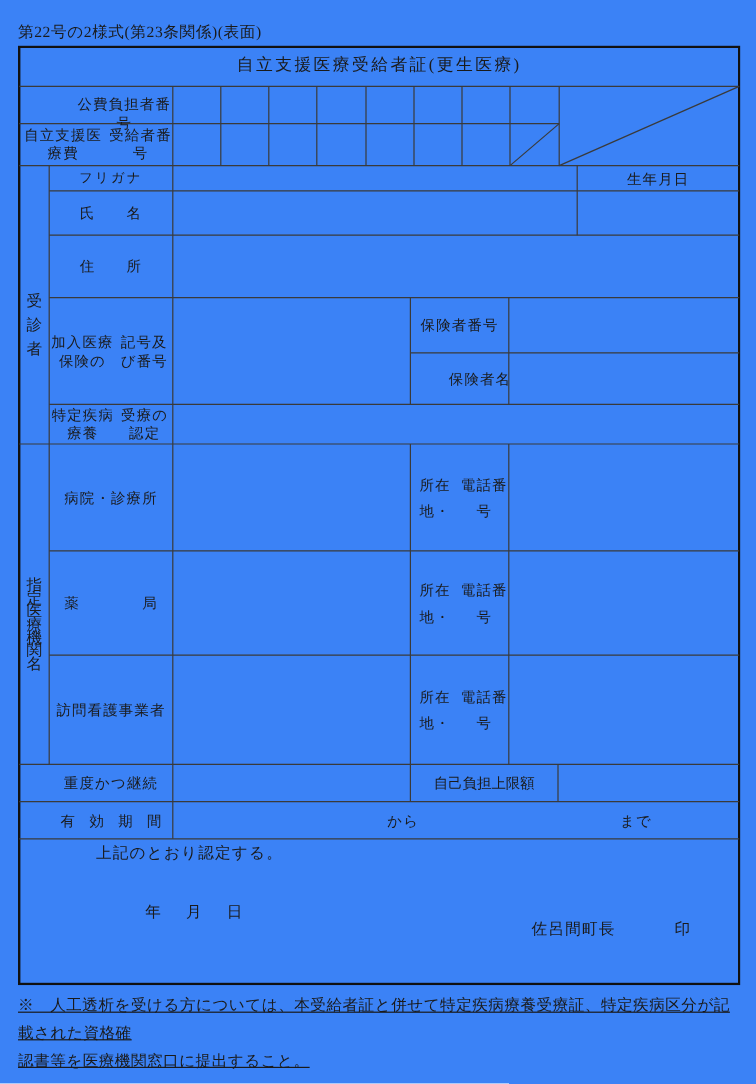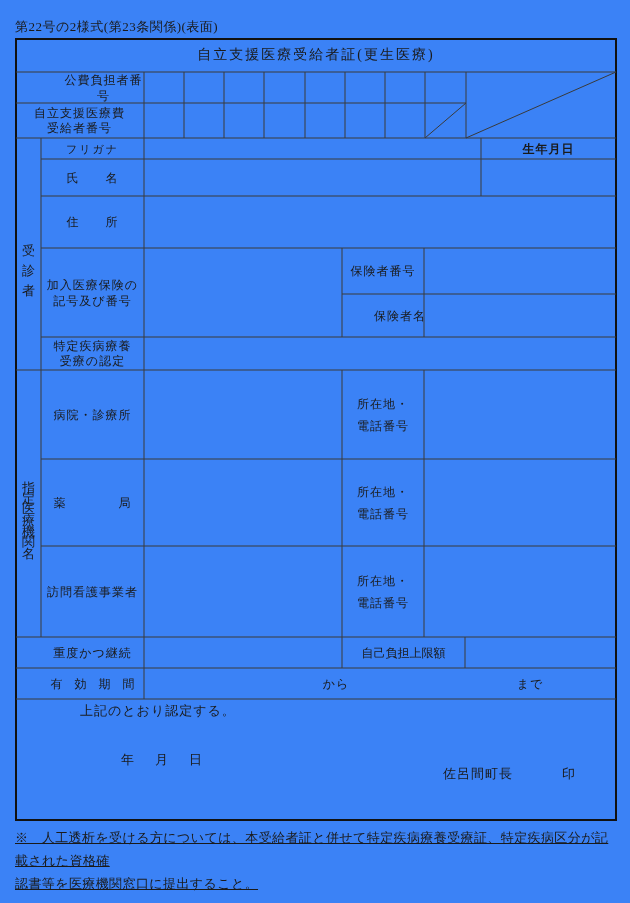--- a/index.html
+++ b/index.html
@@ -30,21 +30,21 @@
     display: flex;
     align-items: center;
     justify-content: center;
     text-align: center;
     font-size: 12px;
     line-height: 16px;
     letter-spacing: 1px;
   }
   .title-row { font-size: 14px; letter-spacing: 2px; }
   .small-row { font-size: 11px; letter-spacing: 2px; }
-  .two-line { flex-direction: column; }
+  .two-line { }
   .vstrip {
     position: absolute;
     display: flex;
     align-items: center;
     justify-content: center;
   }
   .vstrip span {
     writing-mode: vertical-rl;
     text-orientation: upright;
     font-size: 13px;
@@ -110,33 +110,33 @@
         <line x1="327" y1="599" x2="327" y2="630"></line>
         <line x1="450" y1="599" x2="450" y2="630"></line>
       </g>
 
       <line x1="451" y1="100" x2="601" y2="34" stroke="#3a3a3a" stroke-width="1"></line>
       <line x1="410" y1="100" x2="451" y2="65" stroke="#3a3a3a" stroke-width="1"></line>
     </svg>
 
     <div class="cell-label title-row" style="left:0;top:0;width:602px;height:34px;">自立支援医療受給者証(更生医療)</div>
 
-    <div class="cell-label" style="left:0;top:34px;width:129px;height:31px;padding-left:48px;">公費負担者番号</div>
+    <div class="cell-label" style="left:0;top:34px;width:129px;height:46px;padding-left:48px;">公費負担者番号</div>
 
     <div class="cell-label two-line" style="left:0;top:65px;width:129px;height:35px;font-size:12px;line-height:15px;">
       <span>自立支援医療費</span>
       <span>受給者番号</span>
     </div>
 
     <div class="vstrip patient" style="left:0;top:100px;width:26px;height:232px;">
       <span>受診者</span>
     </div>
 
     <div class="cell-label small-row" style="left:26px;top:100px;width:103px;height:21px;">フリガナ</div>
-    <div class="cell-label" style="left:466px;top:100px;width:135px;height:21px;font-weight:bold;">生年月日</div>
+    <div class="cell-label" style="left:466px;top:100px;width:135px;height:21px;">生年月日</div>
 
     <div class="cell-label" style="left:26px;top:121px;width:103px;height:37px;">氏　　名</div>
 
     <div class="cell-label" style="left:26px;top:158px;width:103px;height:52px;">住　　所</div>
 
     <div class="cell-label two-line" style="left:26px;top:210px;width:103px;height:89px;">
       <span>加入医療保険の</span>
       <span>記号及び番号</span>
     </div>
 

